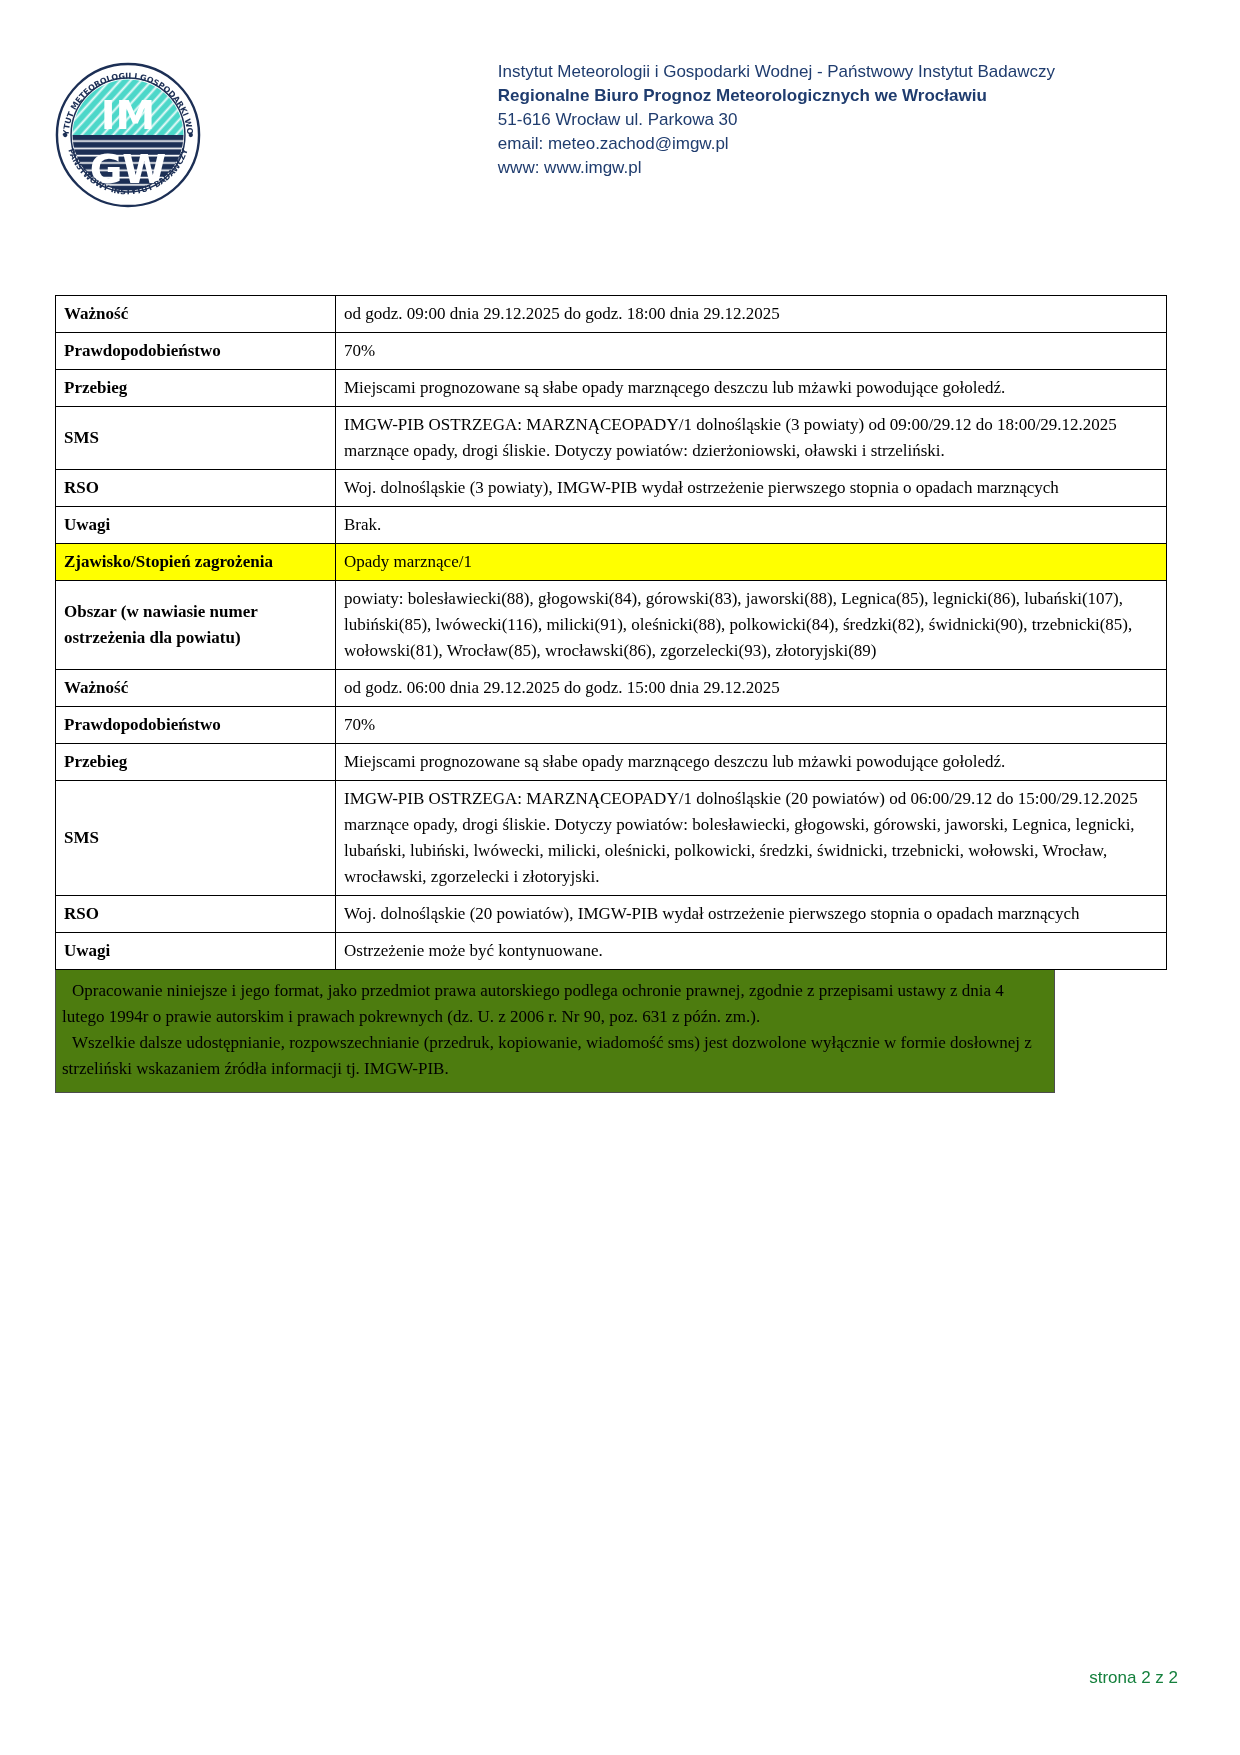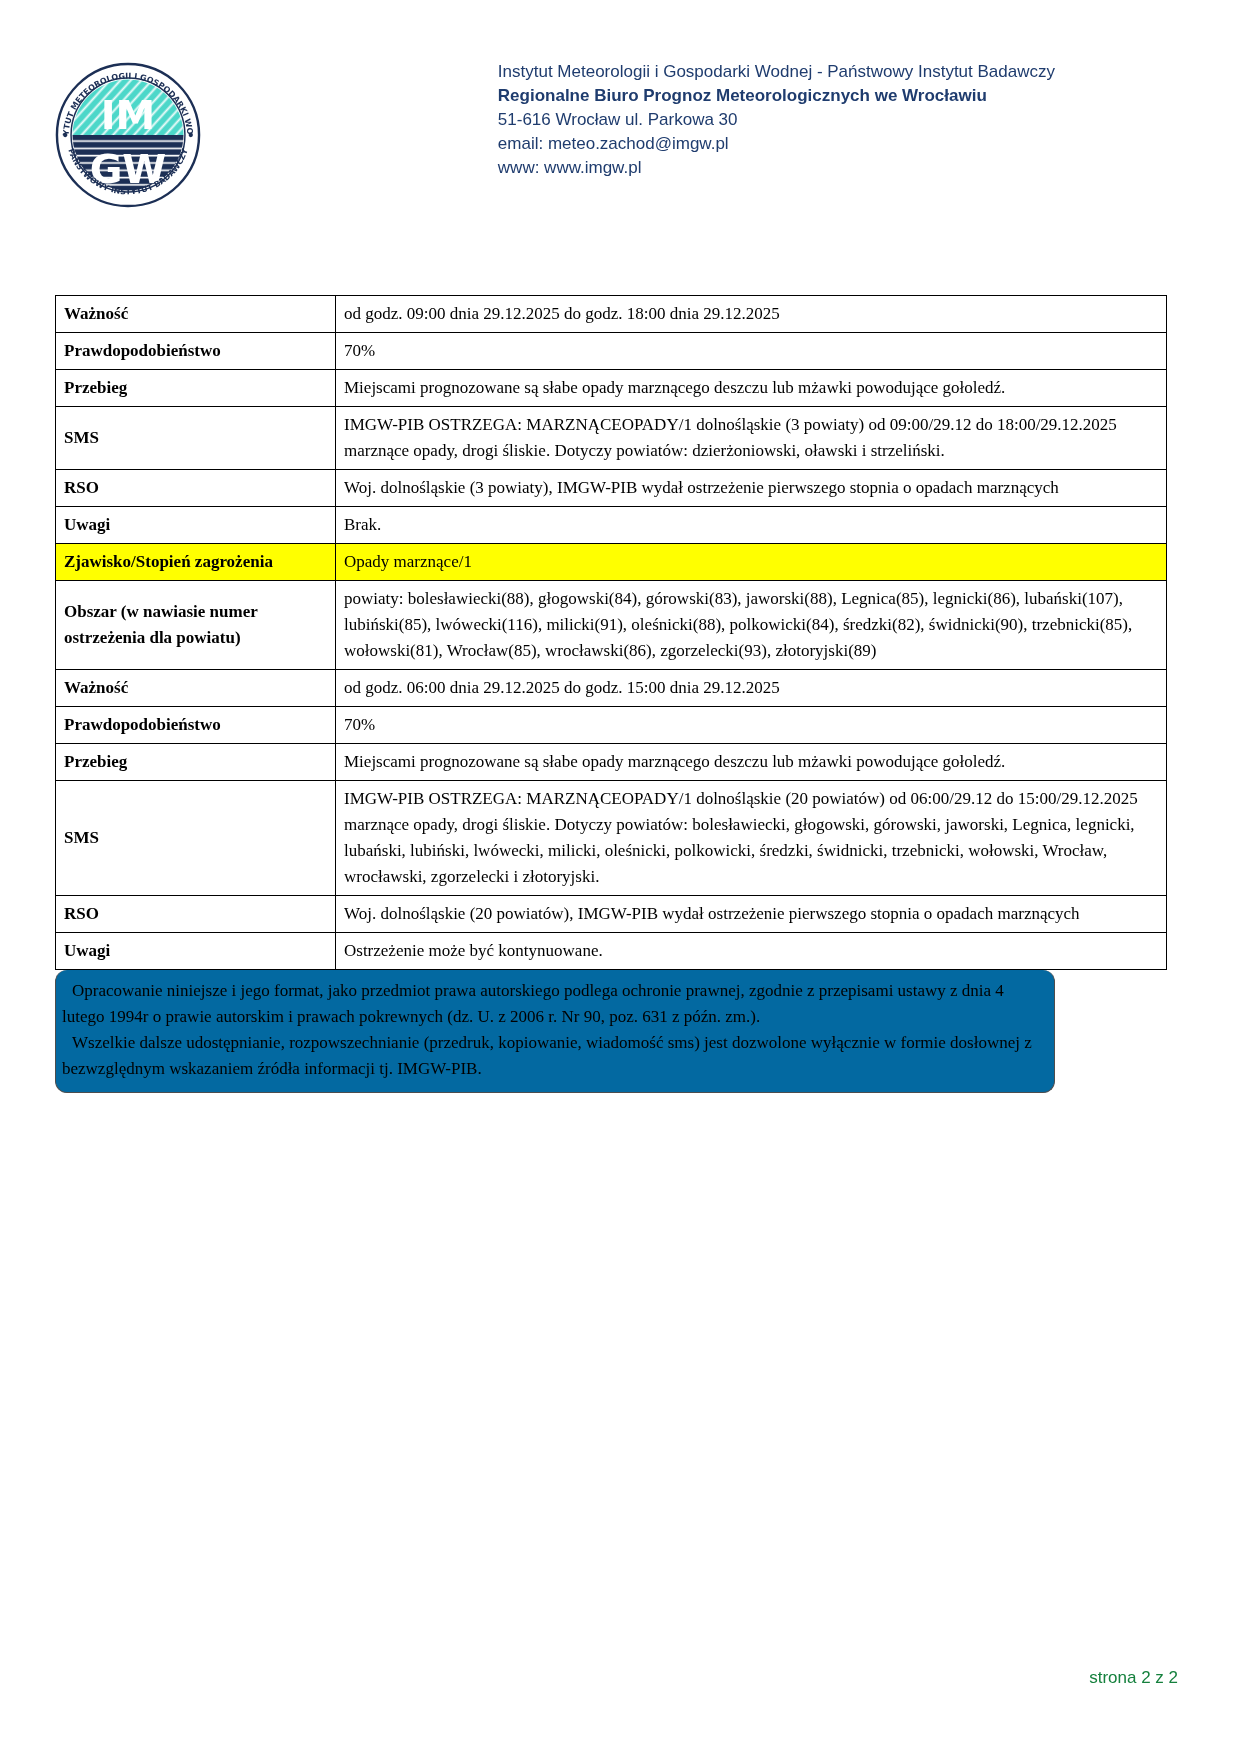--- a/index.html
+++ b/index.html
@@ -157,20 +157,20 @@
           <td class="label-cell">RSO</td>
           <td class="value-cell">Woj. dolnośląskie  (20 powiatów), IMGW-PIB wydał ostrzeżenie pierwszego stopnia o opadach marznących</td>
         </tr>
         <tr>
           <td class="label-cell">Uwagi</td>
           <td class="value-cell">Ostrzeżenie może być  kontynuowane.</td>
         </tr>
       </tbody>
   </table>
 
-  <div class="copyright" style="background: #0369a1; border-radius: 12px;">
+  <div class="copyright" style="background: #4d7c0f;">
     <p>Opracowanie niniejsze i jego format, jako przedmiot prawa autorskiego podlega ochronie prawnej, zgodnie z przepisami ustawy z dnia 4 lutego 1994r o prawie autorskim i prawach pokrewnych (dz. U. z 2006 r. Nr 90, poz. 631 z późn.  zm.).</p>
-    <p>Wszelkie dalsze udostępnianie, rozpowszechnianie (przedruk, kopiowanie, wiadomość   sms) jest dozwolone wyłącznie w formie dosłownej z bezwzględnym wskazaniem źródła  informacji tj. IMGW-PIB.</p>
+    <p>Wszelkie dalsze udostępnianie, rozpowszechnianie (przedruk, kopiowanie, wiadomość   sms) jest dozwolone wyłącznie w formie dosłownej z strzeliński wskazaniem źródła  informacji tj. IMGW-PIB.</p>
   </div>
 
 </div>
 
 <div class="page-num">strona 2 z 2</div>
 
 </body></html>

